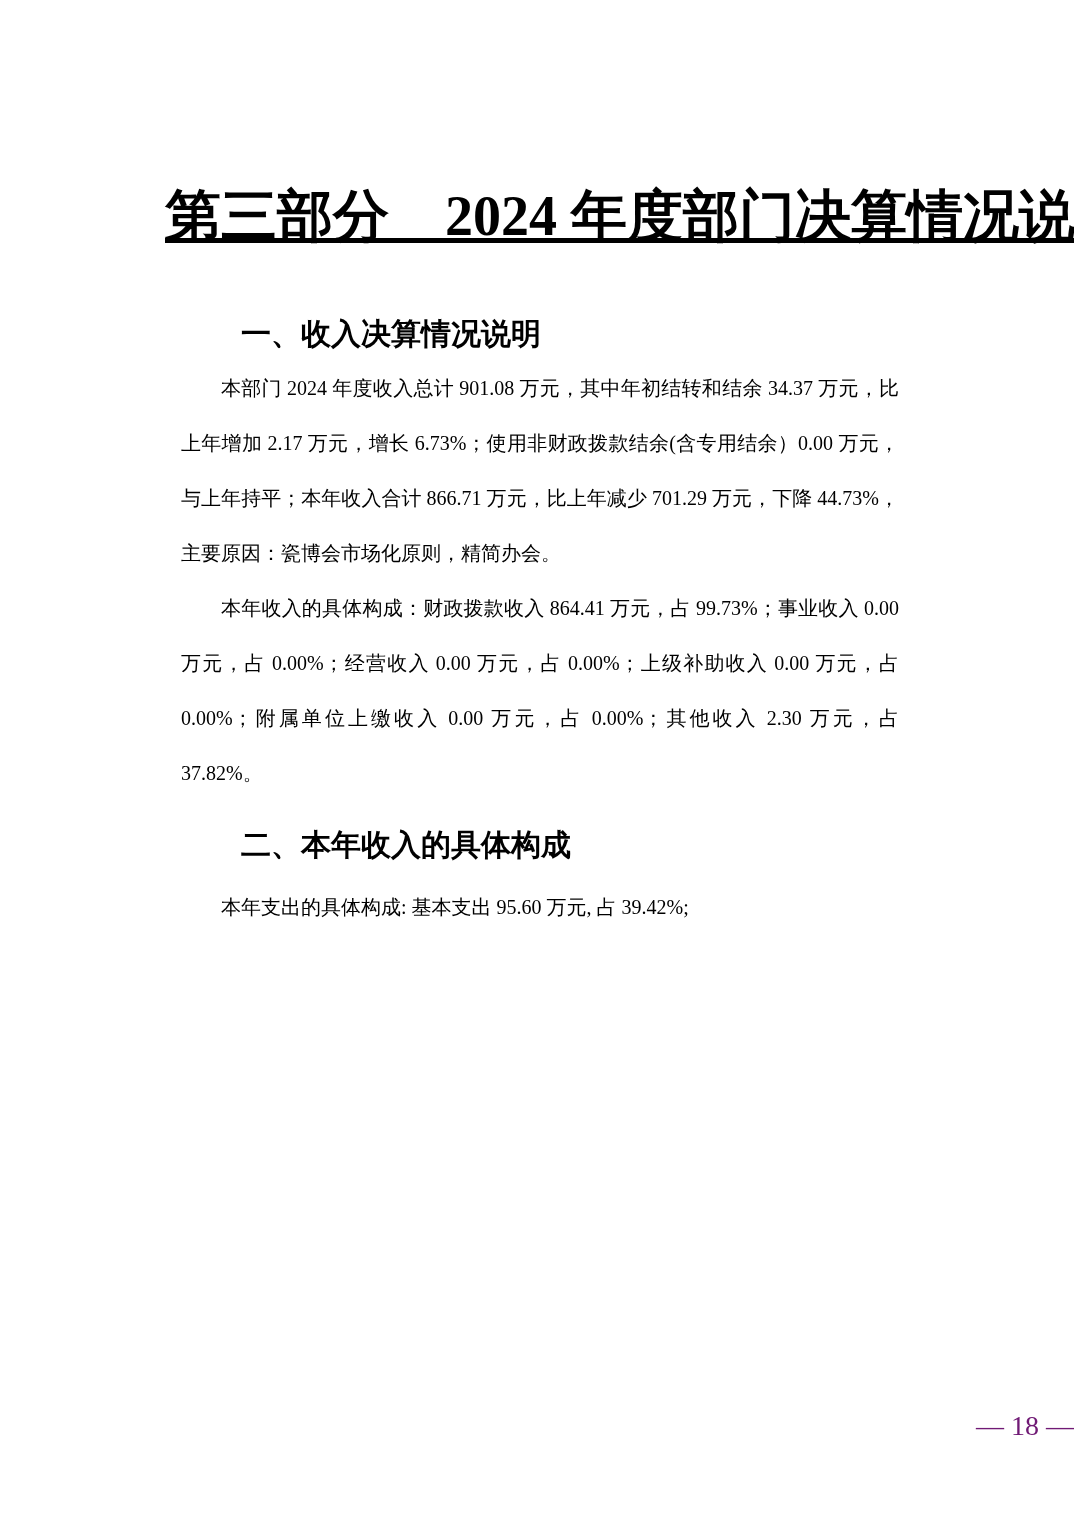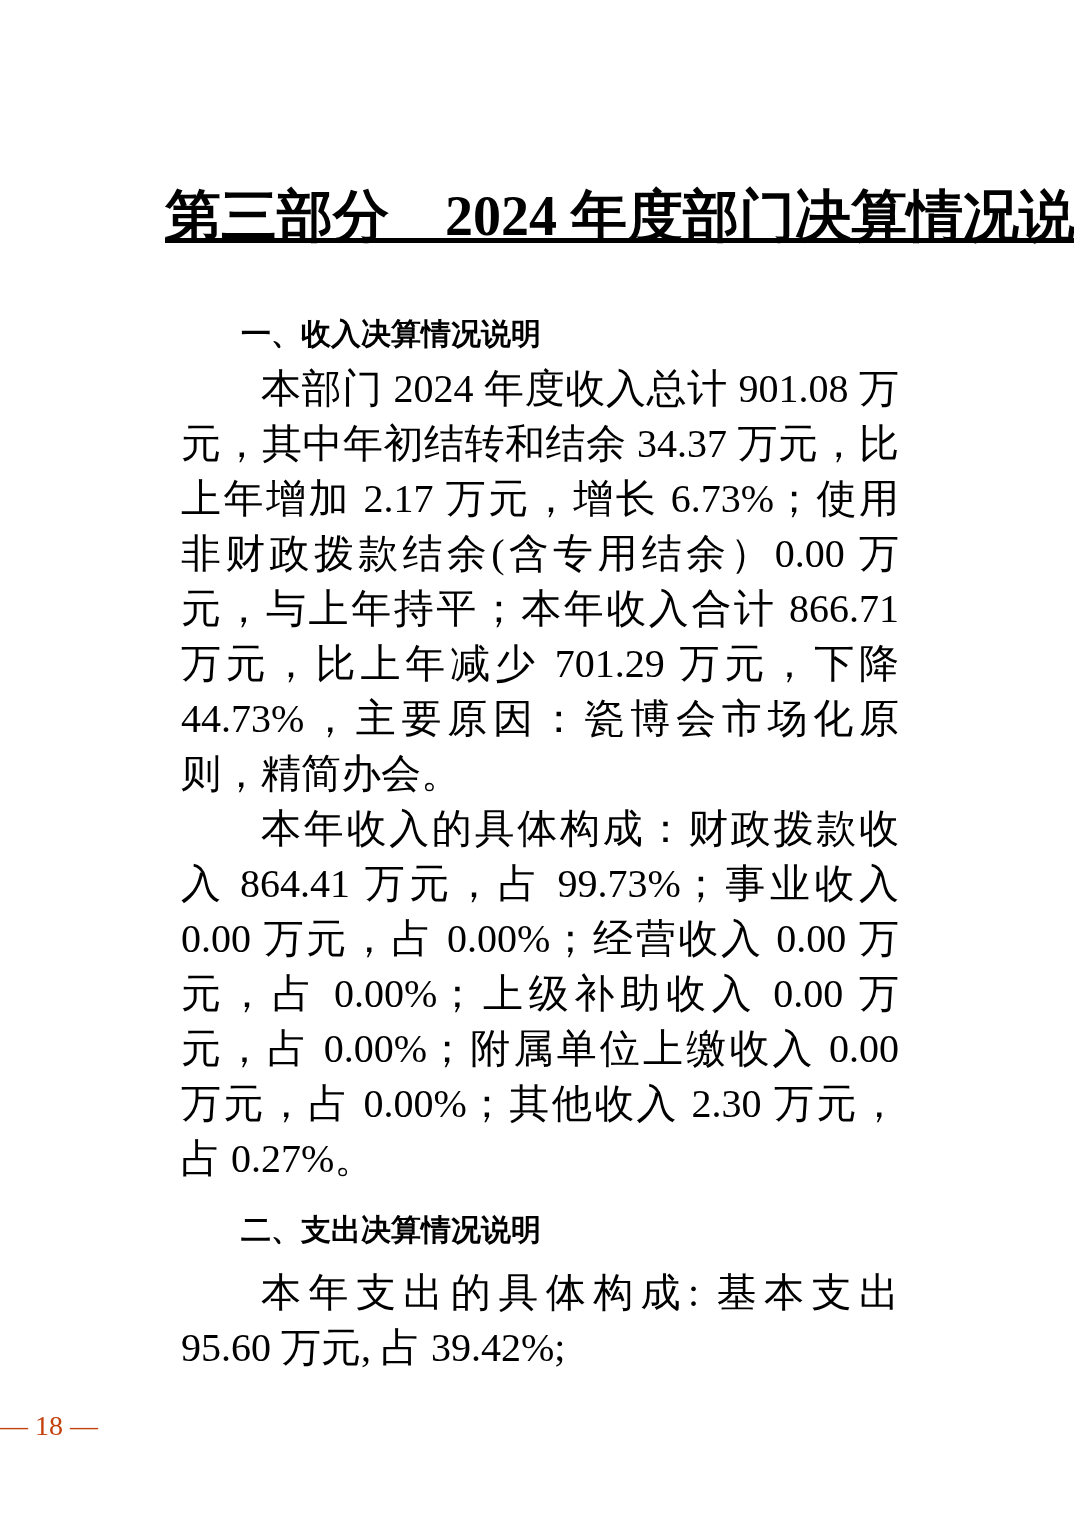--- a/index.html
+++ b/index.html
@@ -33,54 +33,54 @@
   .section-heading {
     margin: 0;
     font-size: 30px;
     line-height: 55px;
     font-weight: bold;
     text-indent: 2em;
     font-family: "Liberation Sans", "DejaVu Sans", sans-serif;
   }
   .body-para {
     margin: 0;
-    font-size: 40px;
+    font-size: 20px;
     line-height: 55px;
     text-indent: 2em;
     text-align: justify;
     font-family: "Liberation Serif", "DejaVu Serif", serif;
   }
   .body-para.last-para {
     margin-top: 8px;
   }
   .page-footer {
     position: absolute;
     left: 0;
     right: 0;
     top: 1406px;
-    text-align: left;
+    text-align: right;
     font-size: 28px;
     line-height: 40px;
     font-family: "Liberation Serif", "DejaVu Serif", serif;
-    color: #c2410c;
+    color: #701a75;
   }
 </style>
 </head>
 <body>
 
 <div class="page">
 
   <h1 class="doc-title">第三部分　2024 年度部门决算情况说明</h1>
 
   <div class="section">
     <h2 class="section-heading">一、收入决算情况说明</h2>
     <p class="body-para">本部门 2024 年度收入总计 901.08 万元，其中年初结转和结余 34.37 万元，比上年增加 2.17 万元，增长 6.73%；使用非财政拨款结余(含专用结余）0.00 万元，与上年持平；本年收入合计 866.71 万元，比上年减少 701.29 万元，下降 44.73%，主要原因：瓷博会市场化原则，精简办会。</p>
-    <p class="body-para">本年收入的具体构成：财政拨款收入 864.41 万元，占 99.73%；事业收入 0.00 万元，占 0.00%；经营收入 0.00 万元，占 0.00%；上级补助收入 0.00 万元，占 0.00%；附属单位上缴收入 0.00 万元，占 0.00%；其他收入 2.30 万元，占 0.27%。</p>
+    <p class="body-para">本年收入的具体构成：财政拨款收入 864.41 万元，占 99.73%；事业收入 0.00 万元，占 0.00%；经营收入 0.00 万元，占 0.00%；上级补助收入 0.00 万元，占 0.00%；附属单位上缴收入 0.00 万元，占 0.00%；其他收入 2.30 万元，占 37.82%。</p>
   </div>
 
   <div class="section">
-    <h2 class="section-heading">二、支出决算情况说明</h2>
+    <h2 class="section-heading">二、本年收入的具体构成</h2>
     <p class="body-para last-para">本年支出的具体构成: 基本支出 95.60 万元, 占 39.42%;</p>
   </div>
 
   <div class="page-footer">— 18 —</div>
 
 </div>
 
 </body></html>

